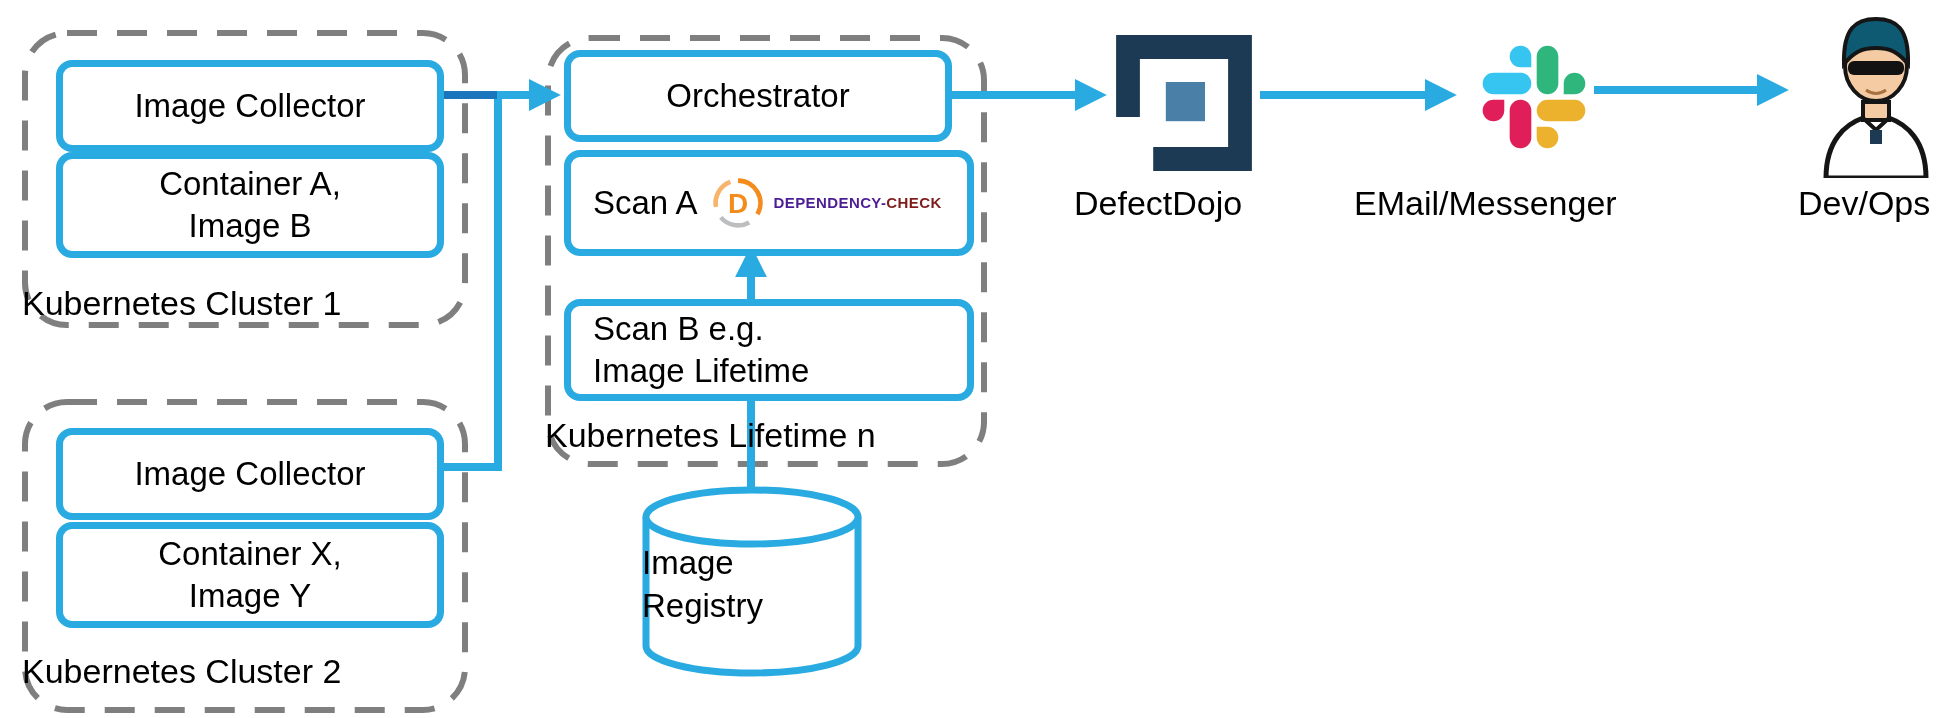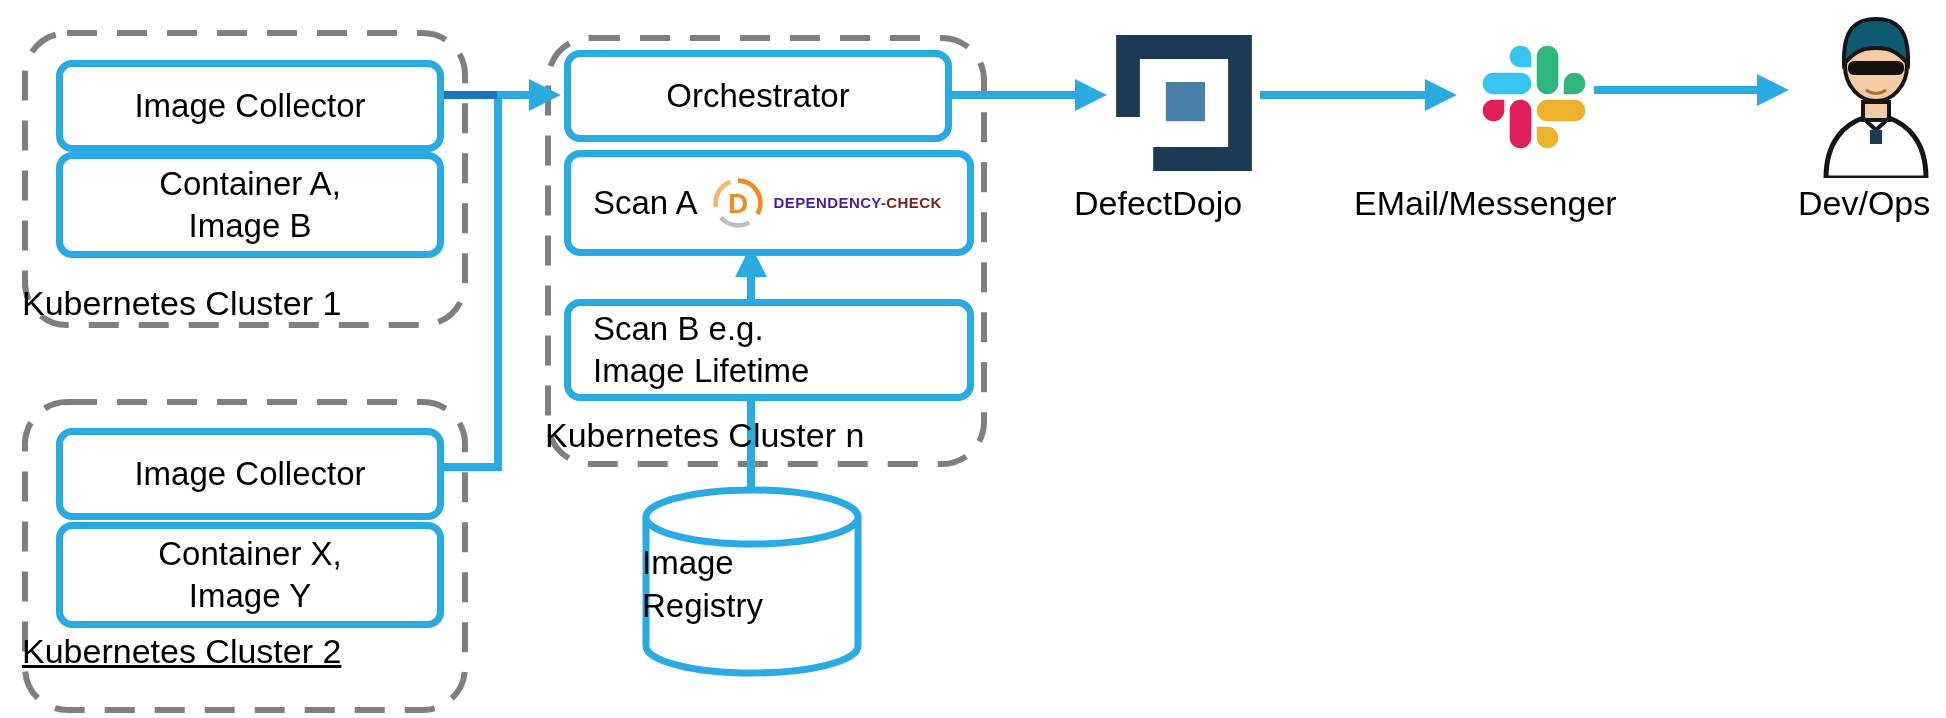--- a/index.html
+++ b/index.html
@@ -102,40 +102,40 @@
   </svg>
 
   <div class="node" style="left:56px; top:60px; width:374px; height:78px;">Image Collector</div>
   <div class="node" style="left:56px; top:152px; width:374px; height:92px;">Container A,
 Image B</div>
   <div class="cluster-label" style="left:22px; top:284px; width:446px;">Kubernetes Cluster 1</div>
 
   <div class="node" style="left:56px; top:428px; width:374px; height:78px;">Image Collector</div>
   <div class="node" style="left:56px; top:522px; width:374px; height:92px;">Container X,
 Image Y</div>
-  <div class="cluster-label" style="left:22px; top:632px; width:446px;text-decoration:underline;">Kubernetes Cluster 2</div>
+  <div class="cluster-label" style="left:22px; top:652px; width:446px;">Kubernetes Cluster 2</div>
 
   <div class="node" style="left:564px; top:50px; width:374px; height:78px;">Orchestrator</div>
 
   <div class="node left" style="left:564px; top:150px; width:374px; height:92px;">
     <span>Scan A</span>
     <span class="depcheck">
       <svg width="56" height="56" viewBox="0 0 60 60">
         <path d="M30 6 A24 24 0 0 1 50.8 42" fill="none" stroke="#F38B1D" stroke-width="5"></path>
         <path d="M42 50.8 A24 24 0 0 1 11.6 45.4" fill="none" stroke="#BCBEC0" stroke-width="5"></path>
         <path d="M6.4 34.2 A24 24 0 0 1 21.8 7.4" fill="none" stroke="#F7B46C" stroke-width="5"></path>
         <text x="30" y="41" font-size="30" font-weight="bold" fill="#F38B1D" text-anchor="middle">D</text>
       </svg>
       <span class="depcheck-word"><span class="gray">DEPENDENCY-</span><span class="orange">CHECK</span></span>
     </span>
   </div>
 
   <div class="node left" style="left:564px; top:299px; width:374px; height:88px;">Scan B e.g.
 Image Lifetime</div>
-  <div class="cluster-label" style="left:545px; top:416px; width:442px;">Kubernetes Cluster n</div>
+  <div class="cluster-label" style="left:545px; top:416px; width:442px;">Kubernetes Lifetime n</div>
 
   <div class="registry-label" style="left:642px; top:542px; width:220px;">Image
 Registry</div>
 
   <svg class="abs" style="left:1114px; top:33px;" width="140" height="140" viewBox="0 0 100 100">
     <path d="M10 60 V10 H90 V90 H28" fill="none" stroke="#1C3A54" stroke-width="17"></path>
     <rect x="37" y="35" width="28" height="28" fill="#4A80A8"></rect>
   </svg>
   <div class="icon-label" style="left:1074px; top:184px; width:220px;">DefectDojo</div>
 

